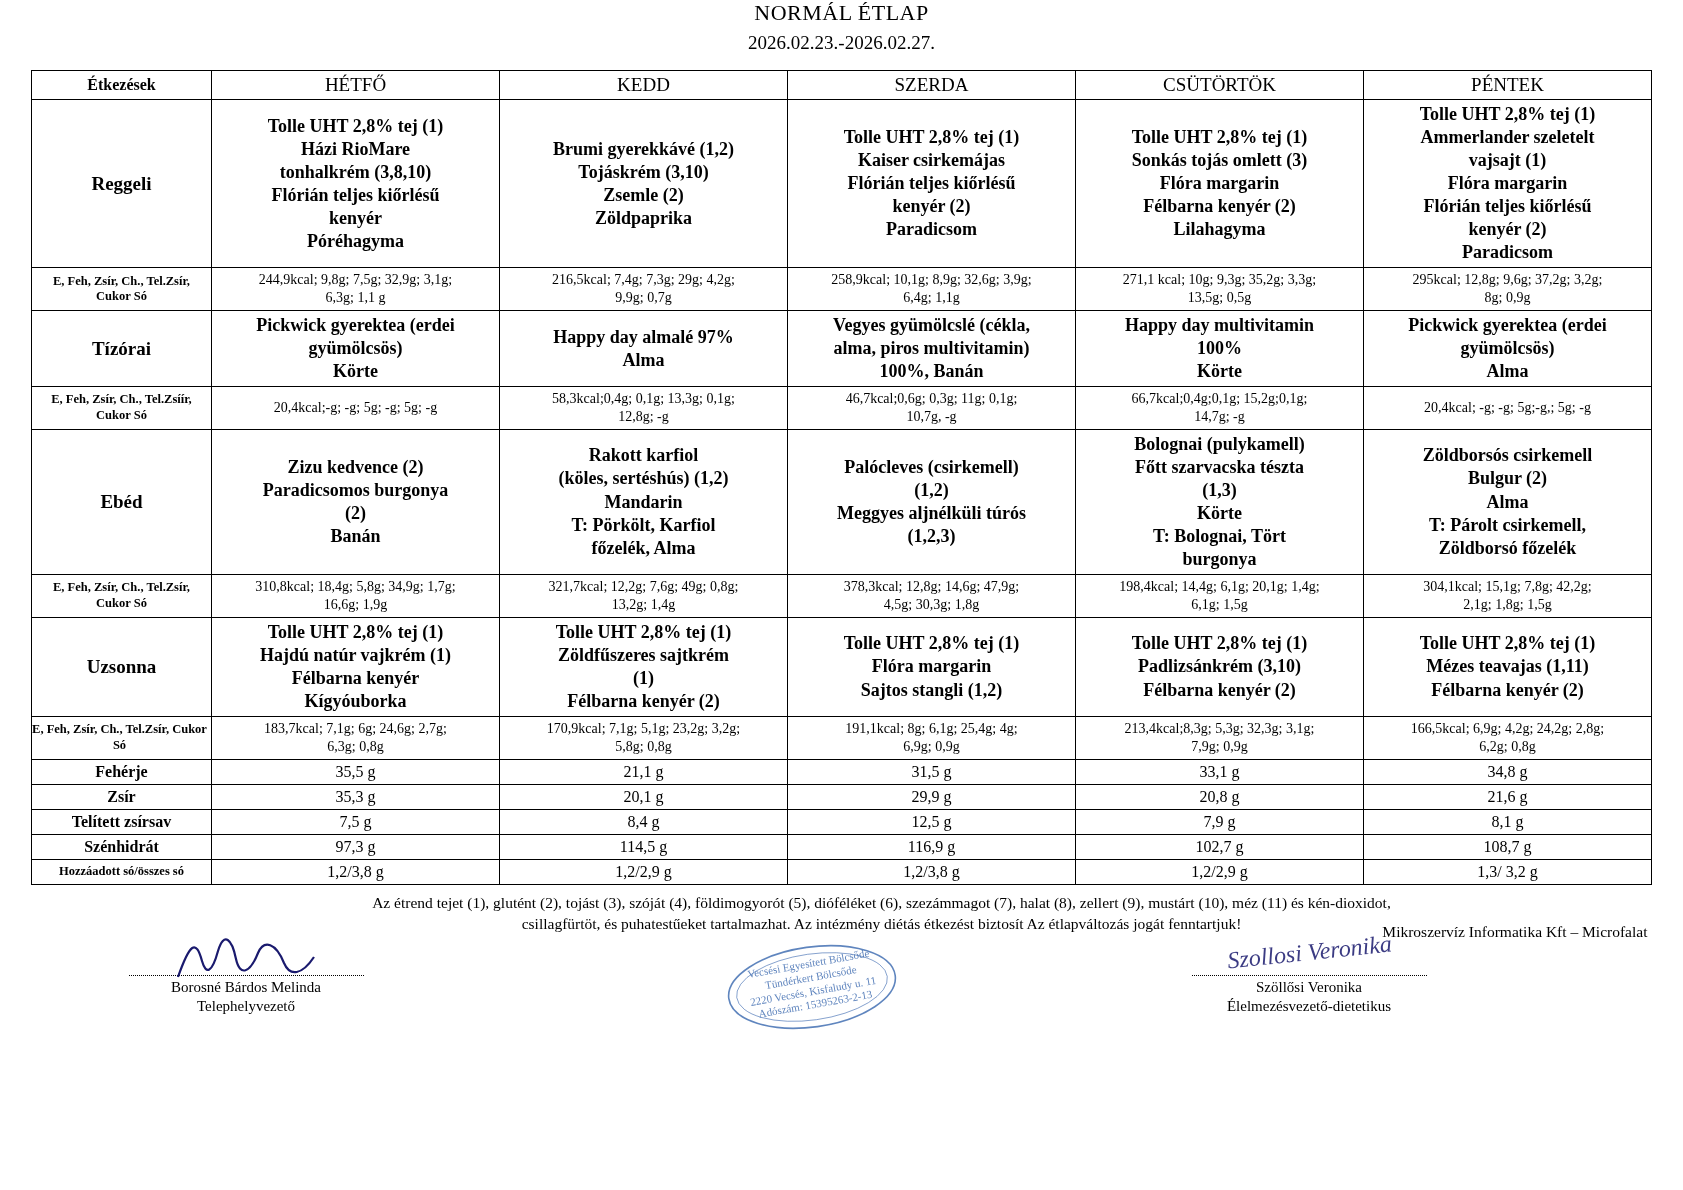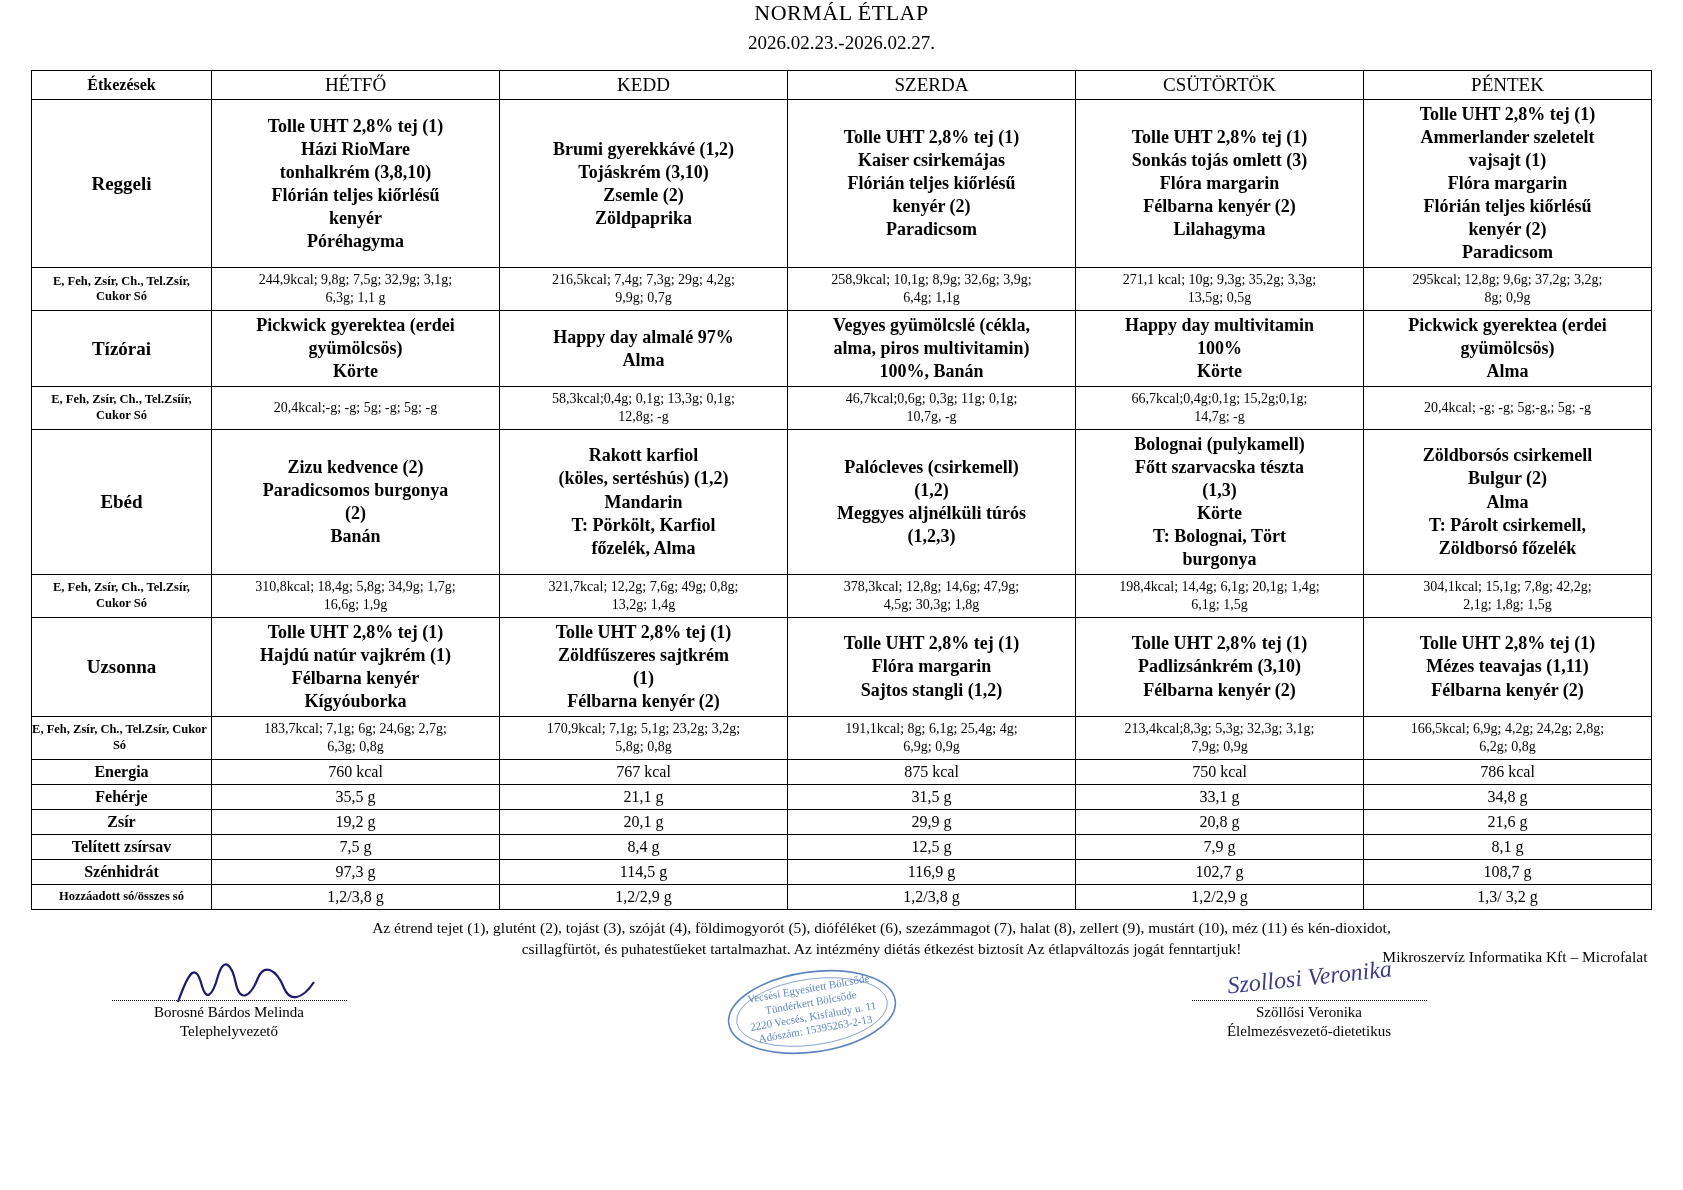--- a/index.html
+++ b/index.html
@@ -328,38 +328,30 @@
 5,8g; 0,8g</td>
         <td class="nutri-cell" style="white-space:pre-line">191,1kcal; 8g; 6,1g; 25,4g; 4g;
 6,9g; 0,9g</td>
         <td class="nutri-cell" style="white-space:pre-line">213,4kcal;8,3g; 5,3g; 32,3g; 3,1g;
 7,9g; 0,9g</td>
         <td class="nutri-cell" style="white-space:pre-line">166,5kcal; 6,9g; 4,2g; 24,2g; 2,8g;
 6,2g; 0,8g</td>
       </tr>
 
       <tr>
-        <td class="sum-label">Energia</td>
-        <td class="sum-cell">760 kcal</td>
-        <td class="sum-cell">767 kcal</td>
-        <td class="sum-cell">875 kcal</td>
-        <td class="sum-cell">750 kcal</td>
-        <td class="sum-cell">786 kcal</td>
-      </tr>
-      <tr>
         <td class="sum-label">Fehérje</td>
         <td class="sum-cell">35,5 g</td>
         <td class="sum-cell">21,1 g</td>
         <td class="sum-cell">31,5 g</td>
         <td class="sum-cell">33,1 g</td>
         <td class="sum-cell">34,8 g</td>
       </tr>
       <tr>
         <td class="sum-label">Zsír</td>
-        <td class="sum-cell">19,2 g</td>
+        <td class="sum-cell">35,3 g</td>
         <td class="sum-cell">20,1 g</td>
         <td class="sum-cell">29,9 g</td>
         <td class="sum-cell">20,8 g</td>
         <td class="sum-cell">21,6 g</td>
       </tr>
       <tr>
         <td class="sum-label">Telített zsírsav</td>
         <td class="sum-cell">7,5 g</td>
         <td class="sum-cell">8,4 g</td>
         <td class="sum-cell">12,5 g</td>
@@ -387,21 +379,21 @@
 
   <div class="footnotes">
     <div>Az étrend tejet (1), glutént (2), tojást (3), szóját (4), földimogyorót (5), dióféléket (6), szezámmagot (7), halat (8), zellert (9), mustárt (10), méz (11) és kén-dioxidot,</div>
     <div>csillagfürtöt, és puhatestűeket tartalmazhat. Az intézmény diétás étkezést biztosít         Az étlapváltozás jogát fenntartjuk!</div>
   </div>
 
   <div class="sign-area">
 
     <div class="company">Mikroszervíz Informatika Kft – Microfalat</div>
 
-    <div class="sign-block" style="left: 80px; top: 40px;">
+    <div class="sign-block" style="left: 97px; top: 40px;">
       <div class="sign-line"></div>
       <div class="sign-name">Borosné Bárdos Melinda</div>
       <div class="sign-role">Telephelyvezető</div>
     </div>
     <svg class="sig-svg" style="left:140px; top:-2px;" width="150" height="52" viewBox="0 0 150 52">
       <path d="M6,44 C18,10 24,6 30,28 C34,42 40,40 46,18 C52,-2 60,6 64,26 C68,44 78,40 86,20 C92,6 104,10 112,30 C118,44 130,42 142,24" fill="none" stroke="#1a1a6e" stroke-width="2.2"></path>
     </svg>
 
 
     <div style="position:absolute; left:690px; top:6px; width:180px; height:92px;">

